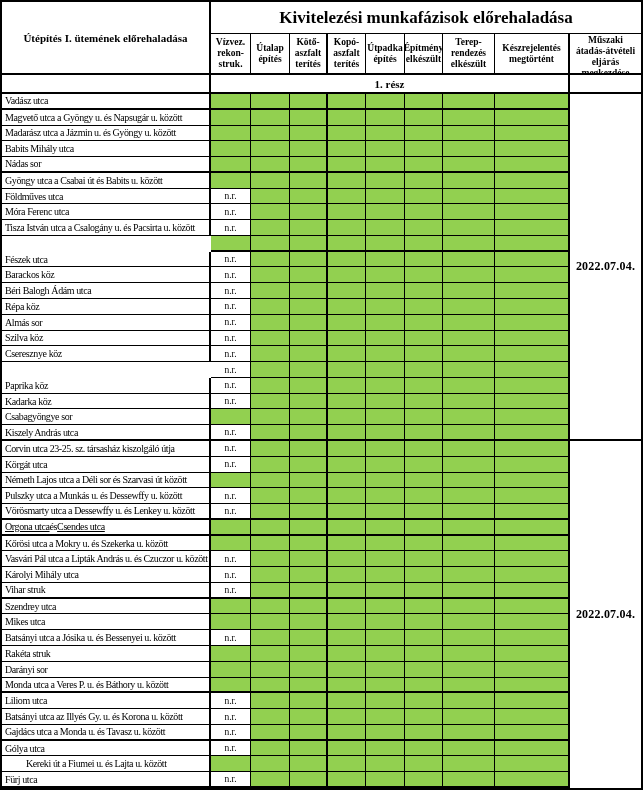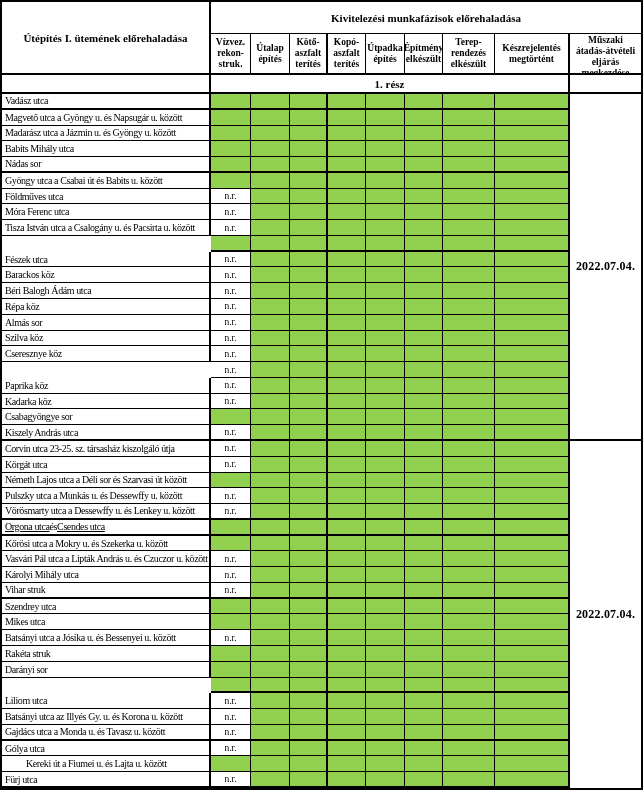--- a/index.html
+++ b/index.html
@@ -14,21 +14,21 @@
   .cell {
     border-right:1px solid #000; border-bottom:1px solid #000;
     display:flex; align-items:center; justify-content:center;
     overflow:hidden; min-width:0; min-height:0;
   }
   .tr { border-right-width:2px; }
   .tb { border-bottom-width:2px; }
   .nr-b { border-right:none; }
   .title-cell { grid-row:1 / 3; grid-column:1; font-weight:bold; font-size:11px; text-align:center;
                 border-right-width:2px; border-bottom-width:2px; padding:0 4px; }
-  .phases-cell { grid-row:1; grid-column:2 / 11; font-weight:bold; font-size:11px; border-right:none; }
+  .phases-cell { grid-row:1; grid-column:2 / 11; font-weight:bold; font-size:17px; border-right:none; }
   .colhead { grid-row:2; font-weight:bold; font-size:9.5px; line-height:1.15; text-align:center;
              white-space:pre-line; border-bottom-width:2px; padding:0 1px; }
   .colhead.clip { align-items:flex-start; padding-top:1px; }
   .part-left  { grid-row:3; grid-column:1; border-right-width:2px; border-bottom-width:2px; }
   .part-label { grid-row:3; grid-column:2 / 10; font-weight:bold; font-size:11px;
                 border-right-width:2px; border-bottom-width:2px; }
   .part-right { grid-row:3; grid-column:10; border-right:none; border-bottom-width:2px; }
   .name { justify-content:flex-start; padding-left:3px; font-size:10px; letter-spacing:-0.4px;
           white-space:nowrap; border-right-width:2px; }
   .u { text-decoration:underline; }
@@ -403,20 +403,21 @@
       <div class="cell pc g tr" style="grid-area: 39 / 9;"></div>
       <div class="cell name" style="grid-area: 40 / 1;">Darányi sor</div>
       <div class="cell pc g" style="grid-area: 40 / 2;"></div>
       <div class="cell pc g" style="grid-area: 40 / 3;"></div>
       <div class="cell pc g tr" style="grid-area: 40 / 4;"></div>
       <div class="cell pc g" style="grid-area: 40 / 5;"></div>
       <div class="cell pc g" style="grid-area: 40 / 6;"></div>
       <div class="cell pc g" style="grid-area: 40 / 7;"></div>
       <div class="cell pc g" style="grid-area: 40 / 8;"></div>
       <div class="cell pc g tr" style="grid-area: 40 / 9;"></div>
+      <div class="cell name tb" style="grid-area: 41 / 1;">Monda utca a Veres P. u. és Báthory u. között</div>
       <div class="cell pc g tb" style="grid-area: 41 / 2;"></div>
       <div class="cell pc g tb" style="grid-area: 41 / 3;"></div>
       <div class="cell pc g tb tr" style="grid-area: 41 / 4;"></div>
       <div class="cell pc g tb" style="grid-area: 41 / 5;"></div>
       <div class="cell pc g tb" style="grid-area: 41 / 6;"></div>
       <div class="cell pc g tb" style="grid-area: 41 / 7;"></div>
       <div class="cell pc g tb" style="grid-area: 41 / 8;"></div>
       <div class="cell pc g tb tr" style="grid-area: 41 / 9;"></div>
       <div class="cell name" style="grid-area: 42 / 1;">Liliom utca</div>
       <div class="cell pc" style="grid-area: 42 / 2;">n.r.</div>

